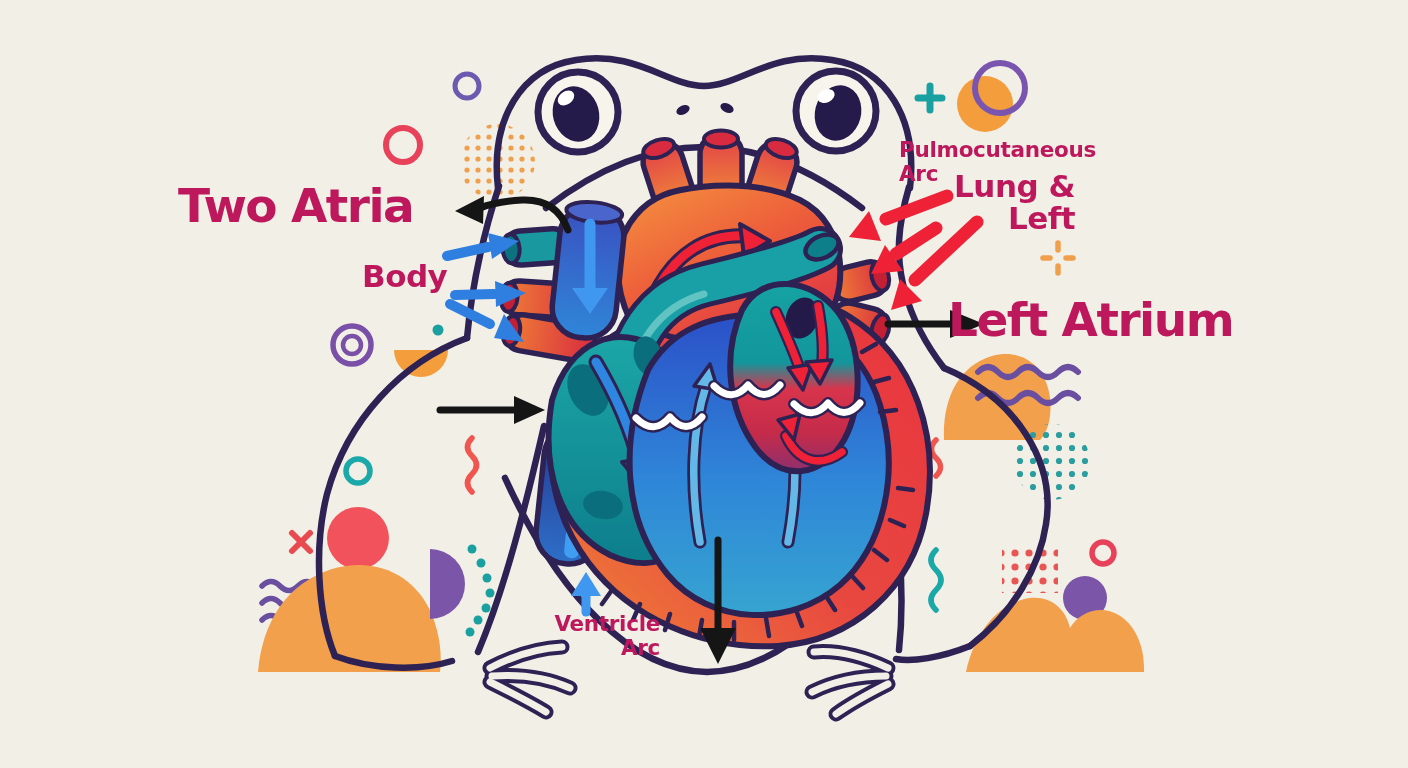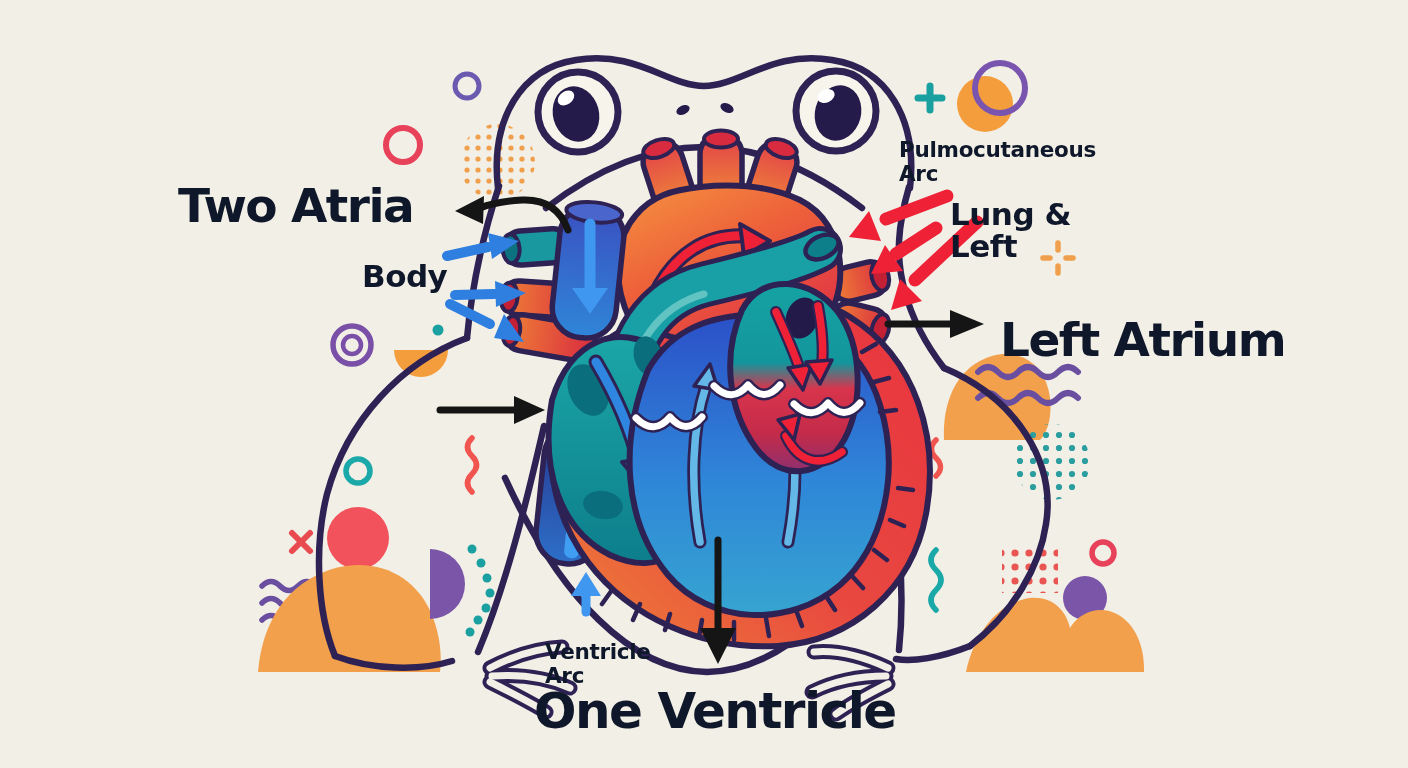--- a/index.html
+++ b/index.html
@@ -2,25 +2,25 @@
 <html><head>
 <meta charset="utf-8">
 <style>
   html,body{margin:0;padding:0;}
   .stage{
     position:relative;width:1408px;height:768px;overflow:hidden;
     background:#f2efe6;
     font-family:"DejaVu Sans","Liberation Sans",sans-serif;
   }
   .stage svg{position:absolute;left:0;top:0;}
-  .lbl{position:absolute;font-weight:bold;color:#0f172a;white-space:pre;}
+  .lbl{position:absolute;font-weight:bold;color:#be185d;white-space:pre;}
   .lbl-big{font-size:47px;letter-spacing:-1.5px;line-height:1;}
   .lbl-mid{font-size:31px;letter-spacing:-0.5px;line-height:1.04;text-align:center;}
   .lbl-sm{font-size:21.5px;letter-spacing:-0.3px;line-height:1.12;}
-  .center{text-align:left;margin-top:28px;}
+  .center{text-align:right;}
 </style>
 </head>
 <body>
 
 <div class="stage">
 <svg width="1408" height="768" viewBox="0 0 1408 768">
   <defs>
     <pattern id="dotsO" width="11" height="11" patternUnits="userSpaceOnUse">
           <circle cx="5" cy="5" r="2.6" fill="#f0a04c"></circle>
         </pattern>
@@ -335,16 +335,15 @@
       <line x1="586" y1="612" x2="586" y2="596" stroke="#3f97ef" stroke-width="9"></line>
       <polygon points="586,572 571,596 601,596" fill="#3f97ef"></polygon>
     </g>
   </g>
 </svg>
 
 <div class="lbl lbl-big" style="left:178px;top:182px;">Two Atria</div>
 <div class="lbl lbl-mid" style="left:362px;top:260px;">Body</div>
 <div class="lbl lbl-sm" style="left:899px;top:138px;"><span>Pulmocutaneous</span><br><span>Arc</span></div>
 <div class="lbl lbl-mid center" style="left:950px;top:170px;width:125px;"><span>Lung &amp;</span><br><span>Left</span></div>
-<div class="lbl lbl-big" style="left:1000px;top:296px;margin-top:20px;">Left Atrium</div>
+<div class="lbl lbl-big" style="left:948px;top:296px;">Left Atrium</div>
 <div class="lbl lbl-sm center" style="left:545px;top:612px;width:115px;"><span>Ventricle</span><br><span>Arc</span></div>
-<div class="lbl lbl-big" style="left:534px;top:686px;font-size:50px;">One Ventricle</div>
 </div>
 
 </body></html>

